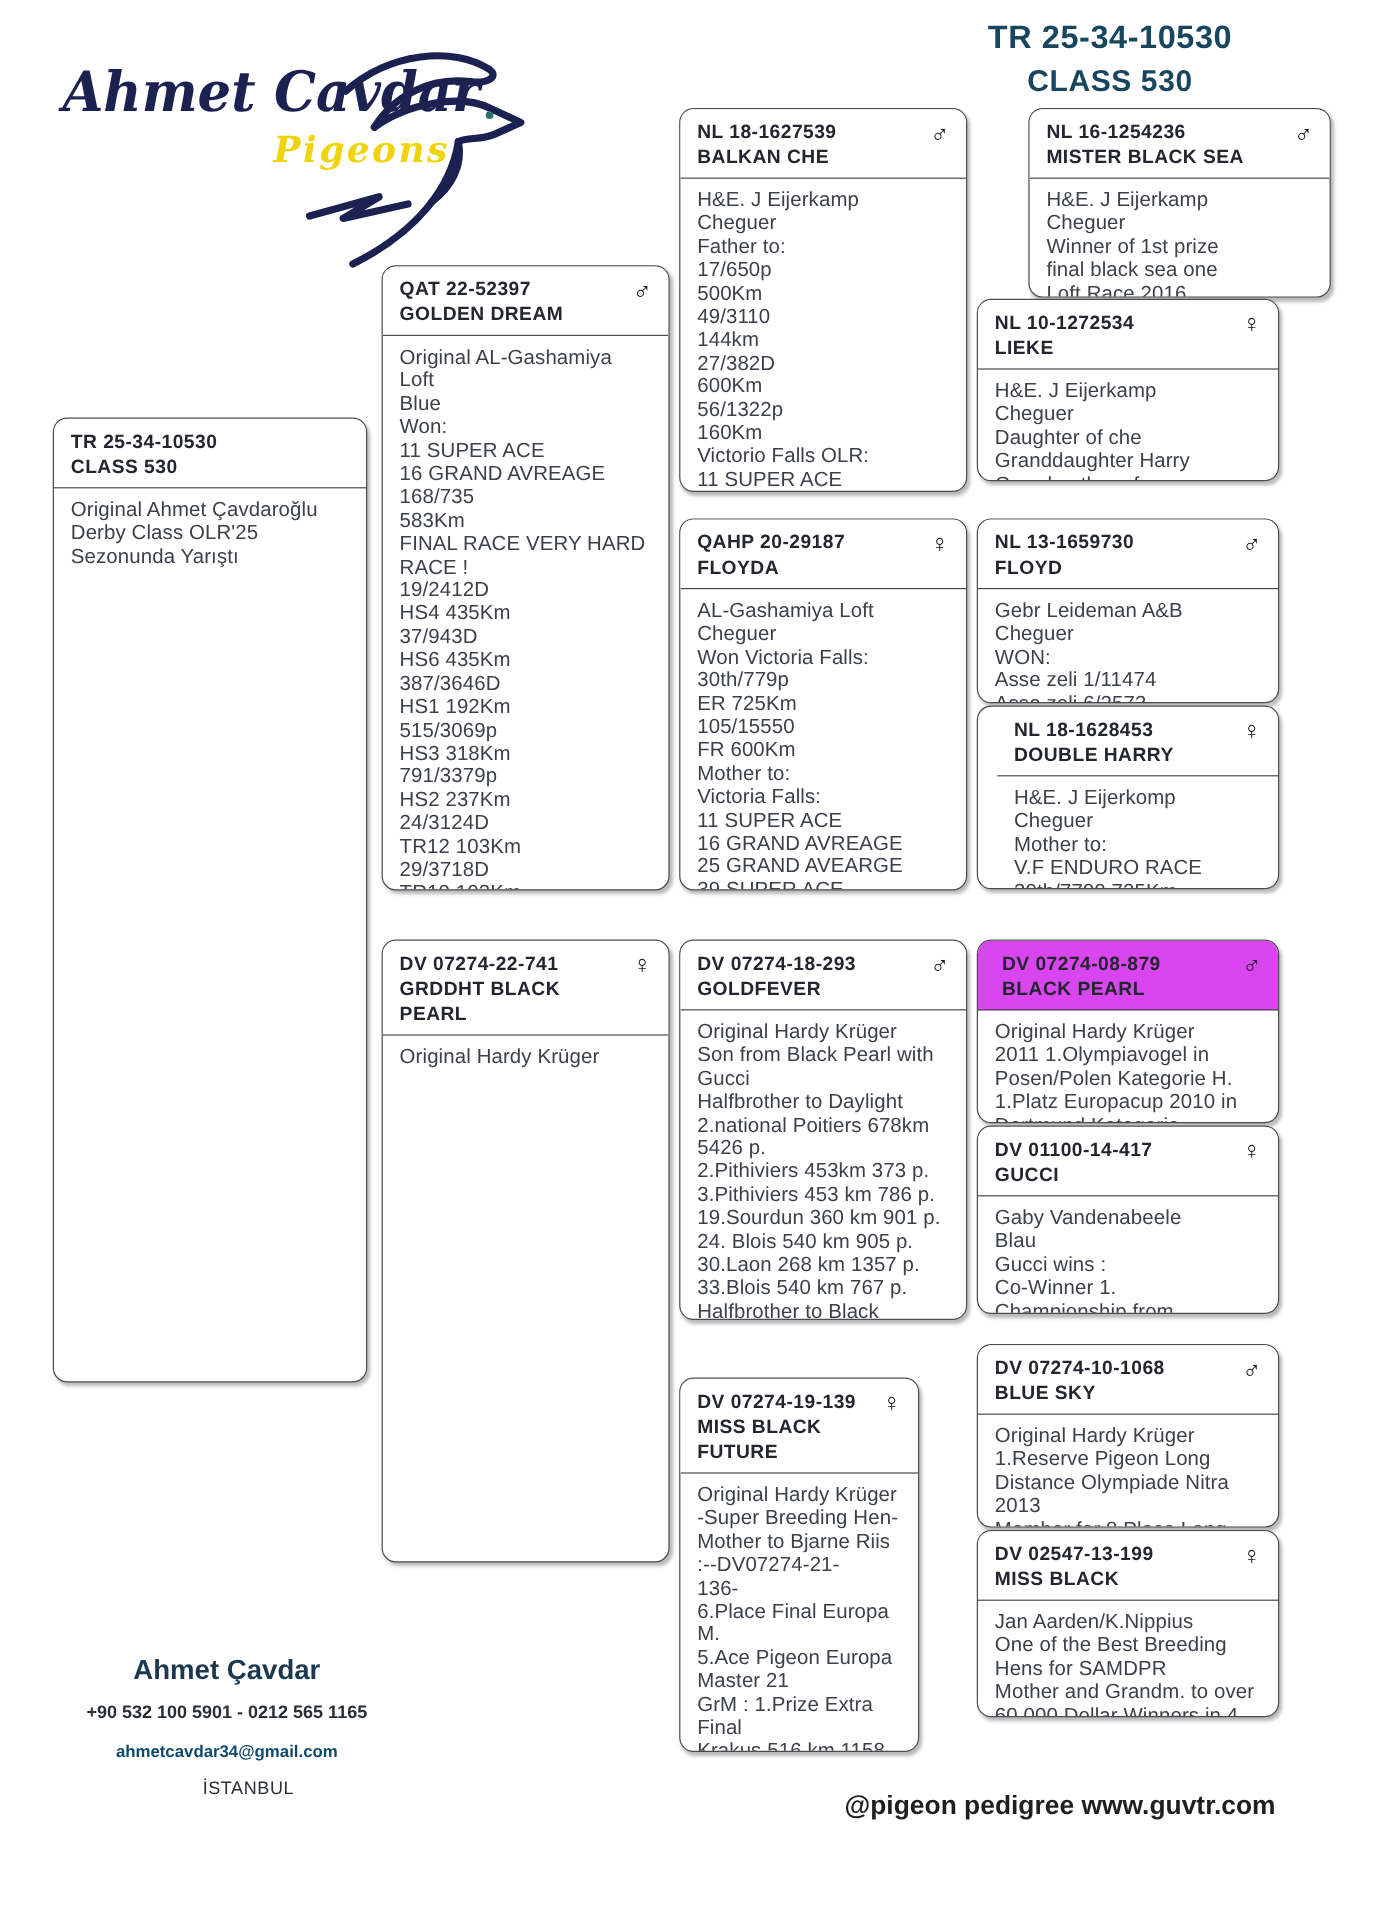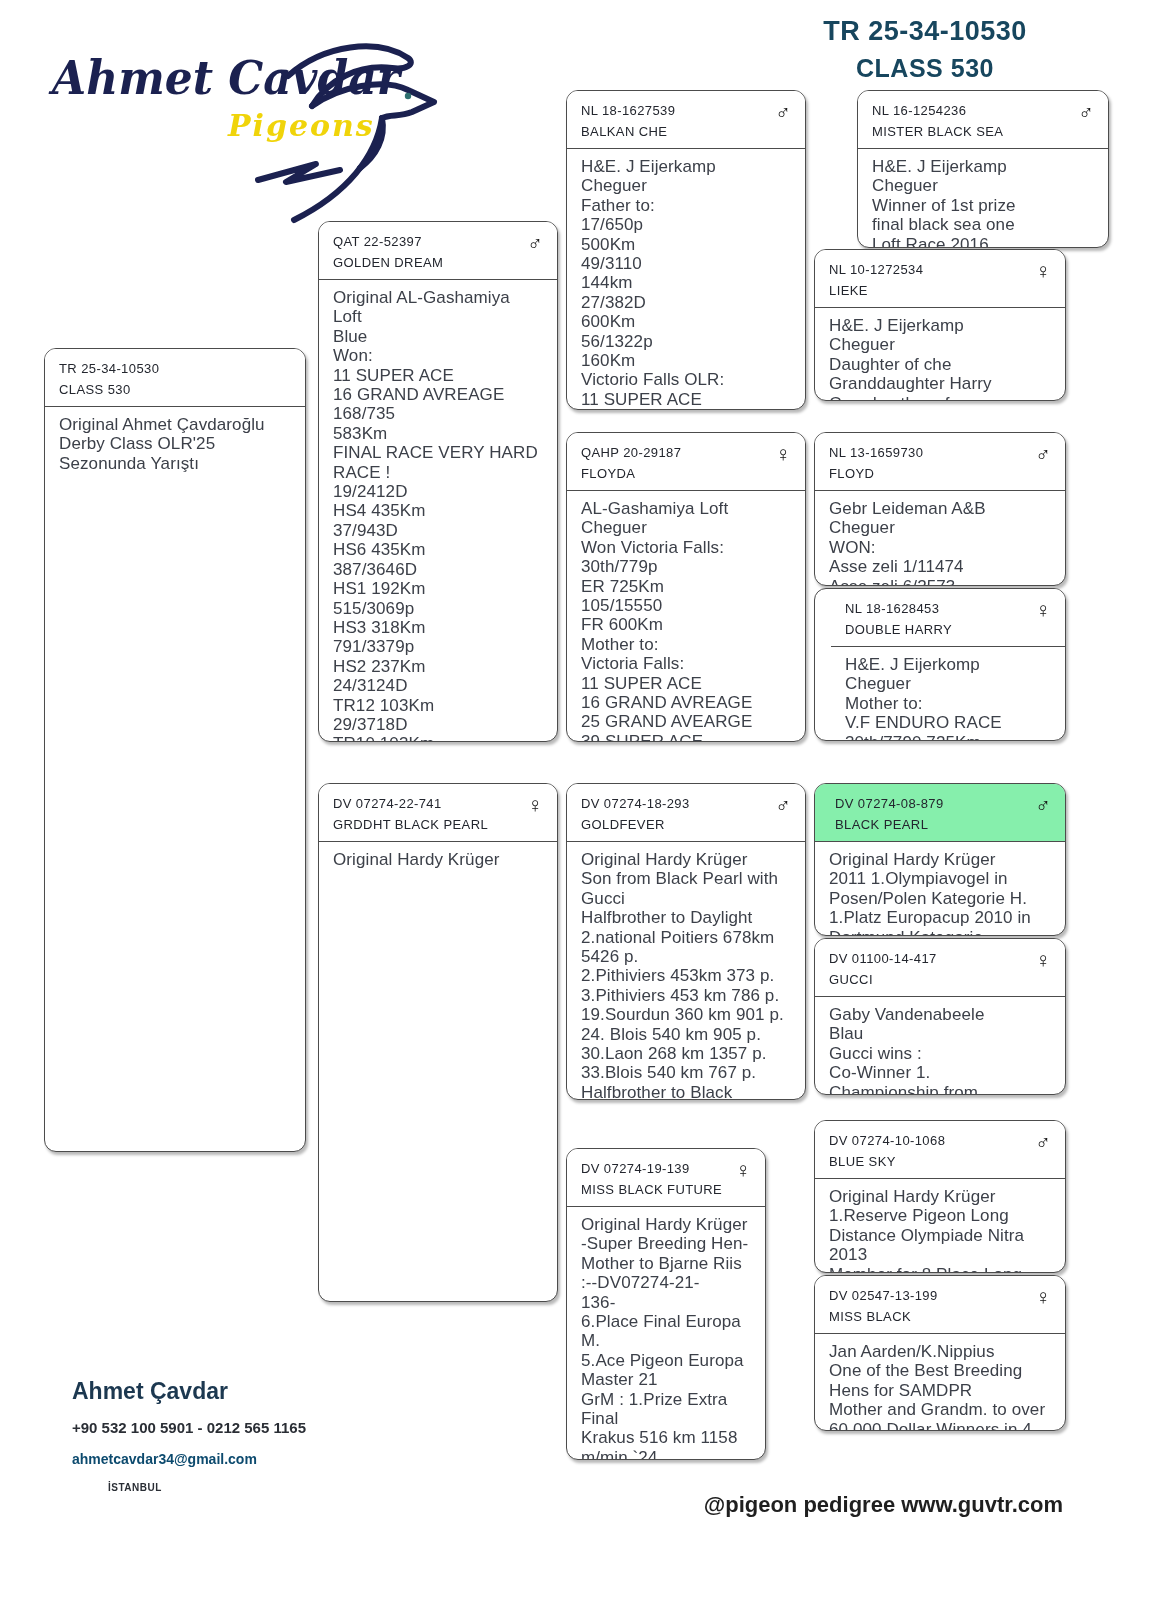--- a/index.html
+++ b/index.html
@@ -26,35 +26,35 @@
   #main-title .t2{font-size:25px;font-weight:700;margin-top:7px;letter-spacing:.5px;}
   
   .pbox{
     position:absolute;background:#fff;border:1.3px solid #4c4c4c;border-radius:12px;
     box-shadow:2px 3px 3px rgba(0,0,0,.28);overflow:hidden;box-sizing:border-box;
   }
   .pbox-header{
     display:flex;justify-content:space-between;align-items:flex-start;
     padding:9px 14px 6px 14px;border-bottom:1.3px solid #4c4c4c;background:#fff;
   }
-  .pbox.highlight .pbox-header{background:#86efac;padding-left:20px;}
+  .pbox.highlight .pbox-header{background:#d946ef;padding-left:20px;}
   .pbox-ring,.pbox-name{
-    font-size:13px;font-weight:400;color:#23262e;letter-spacing:.4px;line-height:21px;
+    font-size:16px;font-weight:700;color:#23262e;letter-spacing:.4px;line-height:21px;
   }
   .sex-icon{font-size:21px;font-weight:700;color:#111;line-height:21px;margin-top:1px;}
   .pbox-body{
     padding:8px 14px;font-size:17px;line-height:19.4px;color:#3c4049;
     white-space:pre-line;letter-spacing:.1px;
   }
   
-  #contact{position:absolute;left:72px;top:1378px;color:#1c3850;}
+  #contact{position:absolute;left:72px;top:1378px;color:#1c3850;text-align:center;}
   #contact .c-name{font-size:23px;font-weight:700;margin-bottom:14px;color:#1c3850;}
   #contact .c-phone{font-size:15px;font-weight:700;color:#2a2e35;margin-bottom:15px;}
   #contact .c-email{font-size:14px;font-weight:700;color:#0c4a6e;margin-bottom:15px;}
-  #contact .c-city{font-size:10px;font-weight:700;color:#2a2e35;letter-spacing:.5px;margin-left:36px;}
+  #contact .c-city{font-size:15px;font-weight:400;color:#2a2e35;letter-spacing:.5px;margin-left:36px;}
   
   #footer-credit{
     position:absolute;right:96px;top:1492px;font-size:22px;font-weight:700;color:#1f1f1f;
   }
 </style>
 </head>
 <body>
 
 <div id="page">
 

